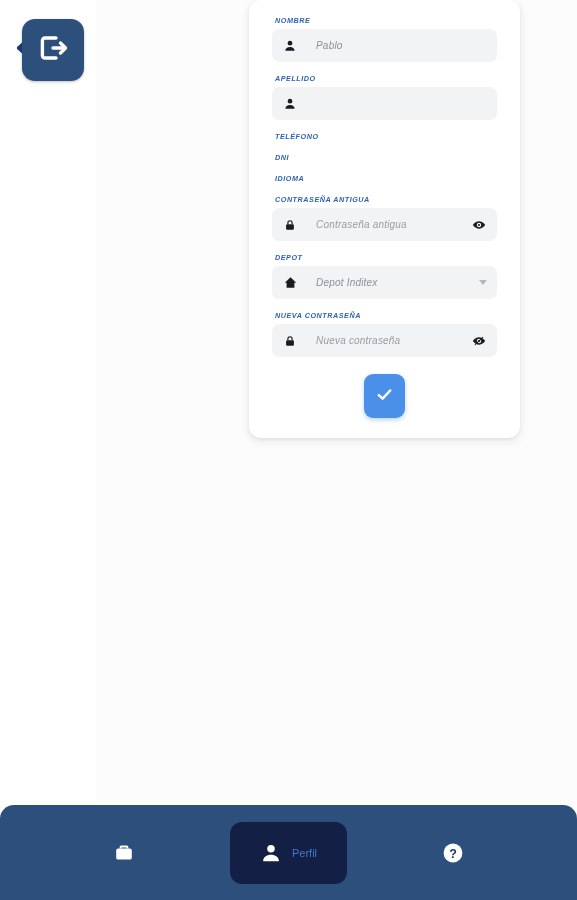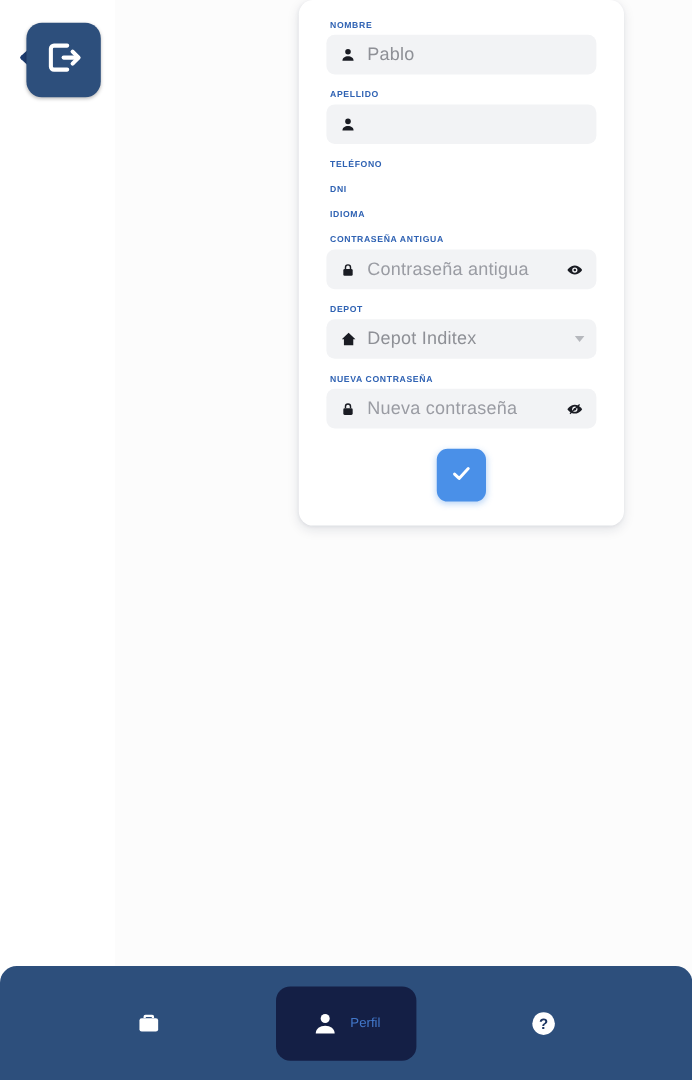--- a/index.html
+++ b/index.html
@@ -81,20 +81,21 @@
   .card {
     position: absolute;
     left: 153px;
     top: 0px;
     width: 271px;
     background: #ffffff;
     border-radius: 12px;
     box-shadow: 0 3px 10px rgba(20,30,60,.10), 0 1px 3px rgba(20,30,60,.06);
     padding: 16px 23px 20px 23px;
     box-sizing: border-box;
+    font-style: italic;
   }
 
   .field { margin-bottom: 12px; }
   .field:last-of-type { margin-bottom: 0; }
 
   .field-label {
     font-size: 7.2px;
     font-weight: bold;
     letter-spacing: .55px;
     color: #2f62b3;
@@ -116,26 +117,27 @@
     width: 14px;
     height: 14px;
     flex: 0 0 14px;
     display: flex;
     align-items: center;
     justify-content: center;
     color: #1a1c23;
     margin-right: 9px;
   }
   .input-value {
-    font-size: 15px;
+    font-size: 10px;
     color: #9a9ca3;
     letter-spacing: .2px;
     flex: 1 1 auto;
     white-space: nowrap;
     overflow: hidden;
+    margin-left: 10px;
   }
   .input-value.filled { color: #8e9096; }
   .chevron {
     width: 0;
     height: 0;
     border-left: 4.5px solid transparent;
     border-right: 4.5px solid transparent;
     border-top: 5px solid #b6b8bd;
     margin-left: 6px;
     flex: 0 0 auto;

